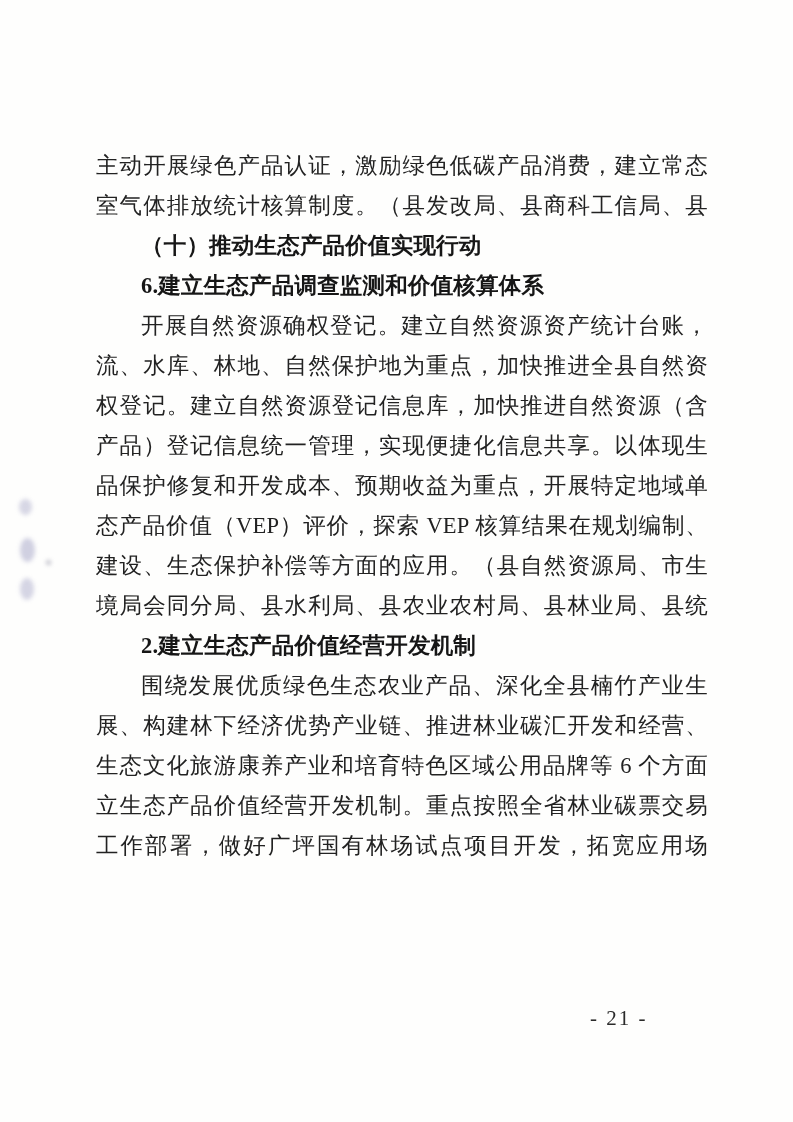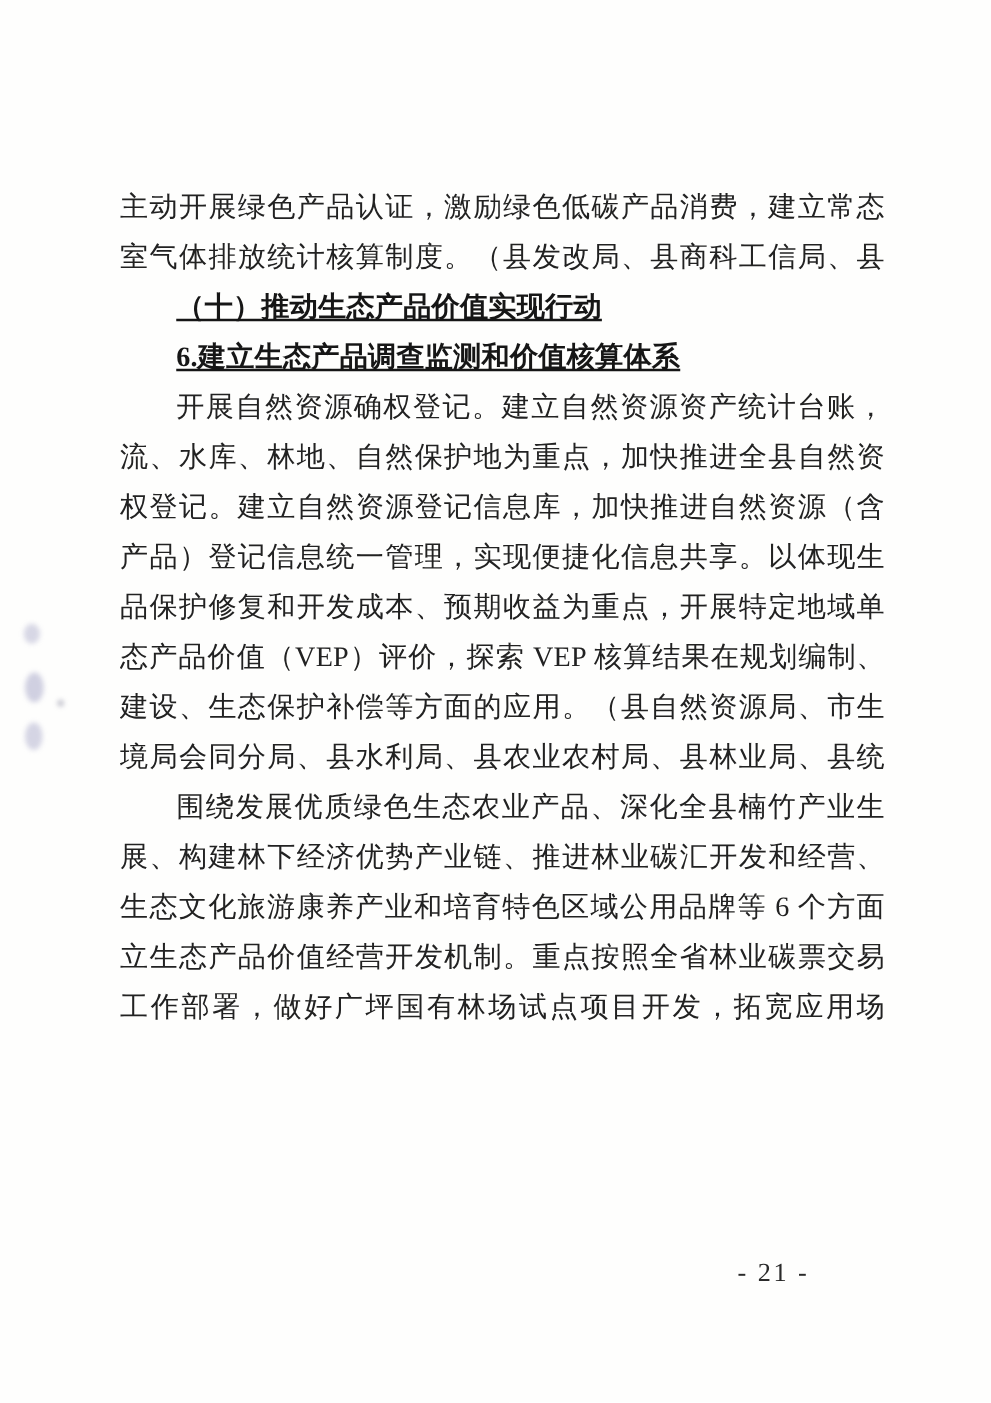--- a/index.html
+++ b/index.html
@@ -33,21 +33,20 @@
     text-align-last: justify;
     text-justify: inter-character;
     overflow: hidden;
   }
   .line.indent { padding-left: 45px; }
   .line.heading {
     font-weight: bold;
     color: #161616;
     text-align: left;
     text-align-last: left;
-    text-decoration: underline;
   }
   .line.short { text-align: left; text-align-last: left; }
   .page-number {
     position: absolute;
     left: 590px;
     top: 1006px;
     width: 90px;
     font-size: 21px;
     letter-spacing: 2px;
     color: #2a2a2a;
@@ -81,20 +80,21 @@
     <div class="line indent heading">（十）推动生态产品价值实现行动</div>
     <div class="line indent heading">6.建立生态产品调查监测和价值核算体系</div>
     <div class="line indent full">开展自然资源确权登记。建立自然资源资产统计台账，以河</div>
     <div class="line full">流、水库、林地、自然保护地为重点，加快推进全县自然资源确</div>
     <div class="line full">权登记。建立自然资源登记信息库，加快推进自然资源（含生态</div>
     <div class="line full">产品）登记信息统一管理，实现便捷化信息共享。以体现生态产</div>
     <div class="line full">品保护修复和开发成本、预期收益为重点，开展特定地域单元生</div>
     <div class="line full">态产品价值（VEP）评价，探索 VEP 核算结果在规划编制、工程</div>
     <div class="line full">建设、生态保护补偿等方面的应用。（县自然资源局、市生态环</div>
     <div class="line full">境局会同分局、县水利局、县农业农村局、县林业局、县统计局</div>
+    <div class="line indent heading">2.建立生态产品价值经营开发机制</div>
     <div class="line indent full">围绕发展优质绿色生态农业产品、深化全县楠竹产业生态发</div>
     <div class="line full">展、构建林下经济优势产业链、推进林业碳汇开发和经营、打造</div>
     <div class="line full">生态文化旅游康养产业和培育特色区域公用品牌等 6 个方面建</div>
     <div class="line full">立生态产品价值经营开发机制。重点按照全省林业碳票交易试点</div>
     <div class="line full">工作部署，做好广坪国有林场试点项目开发，拓宽应用场景，打</div>
   </div>
 
   <div class="page-number">- 21 -</div>
 
 </div>

